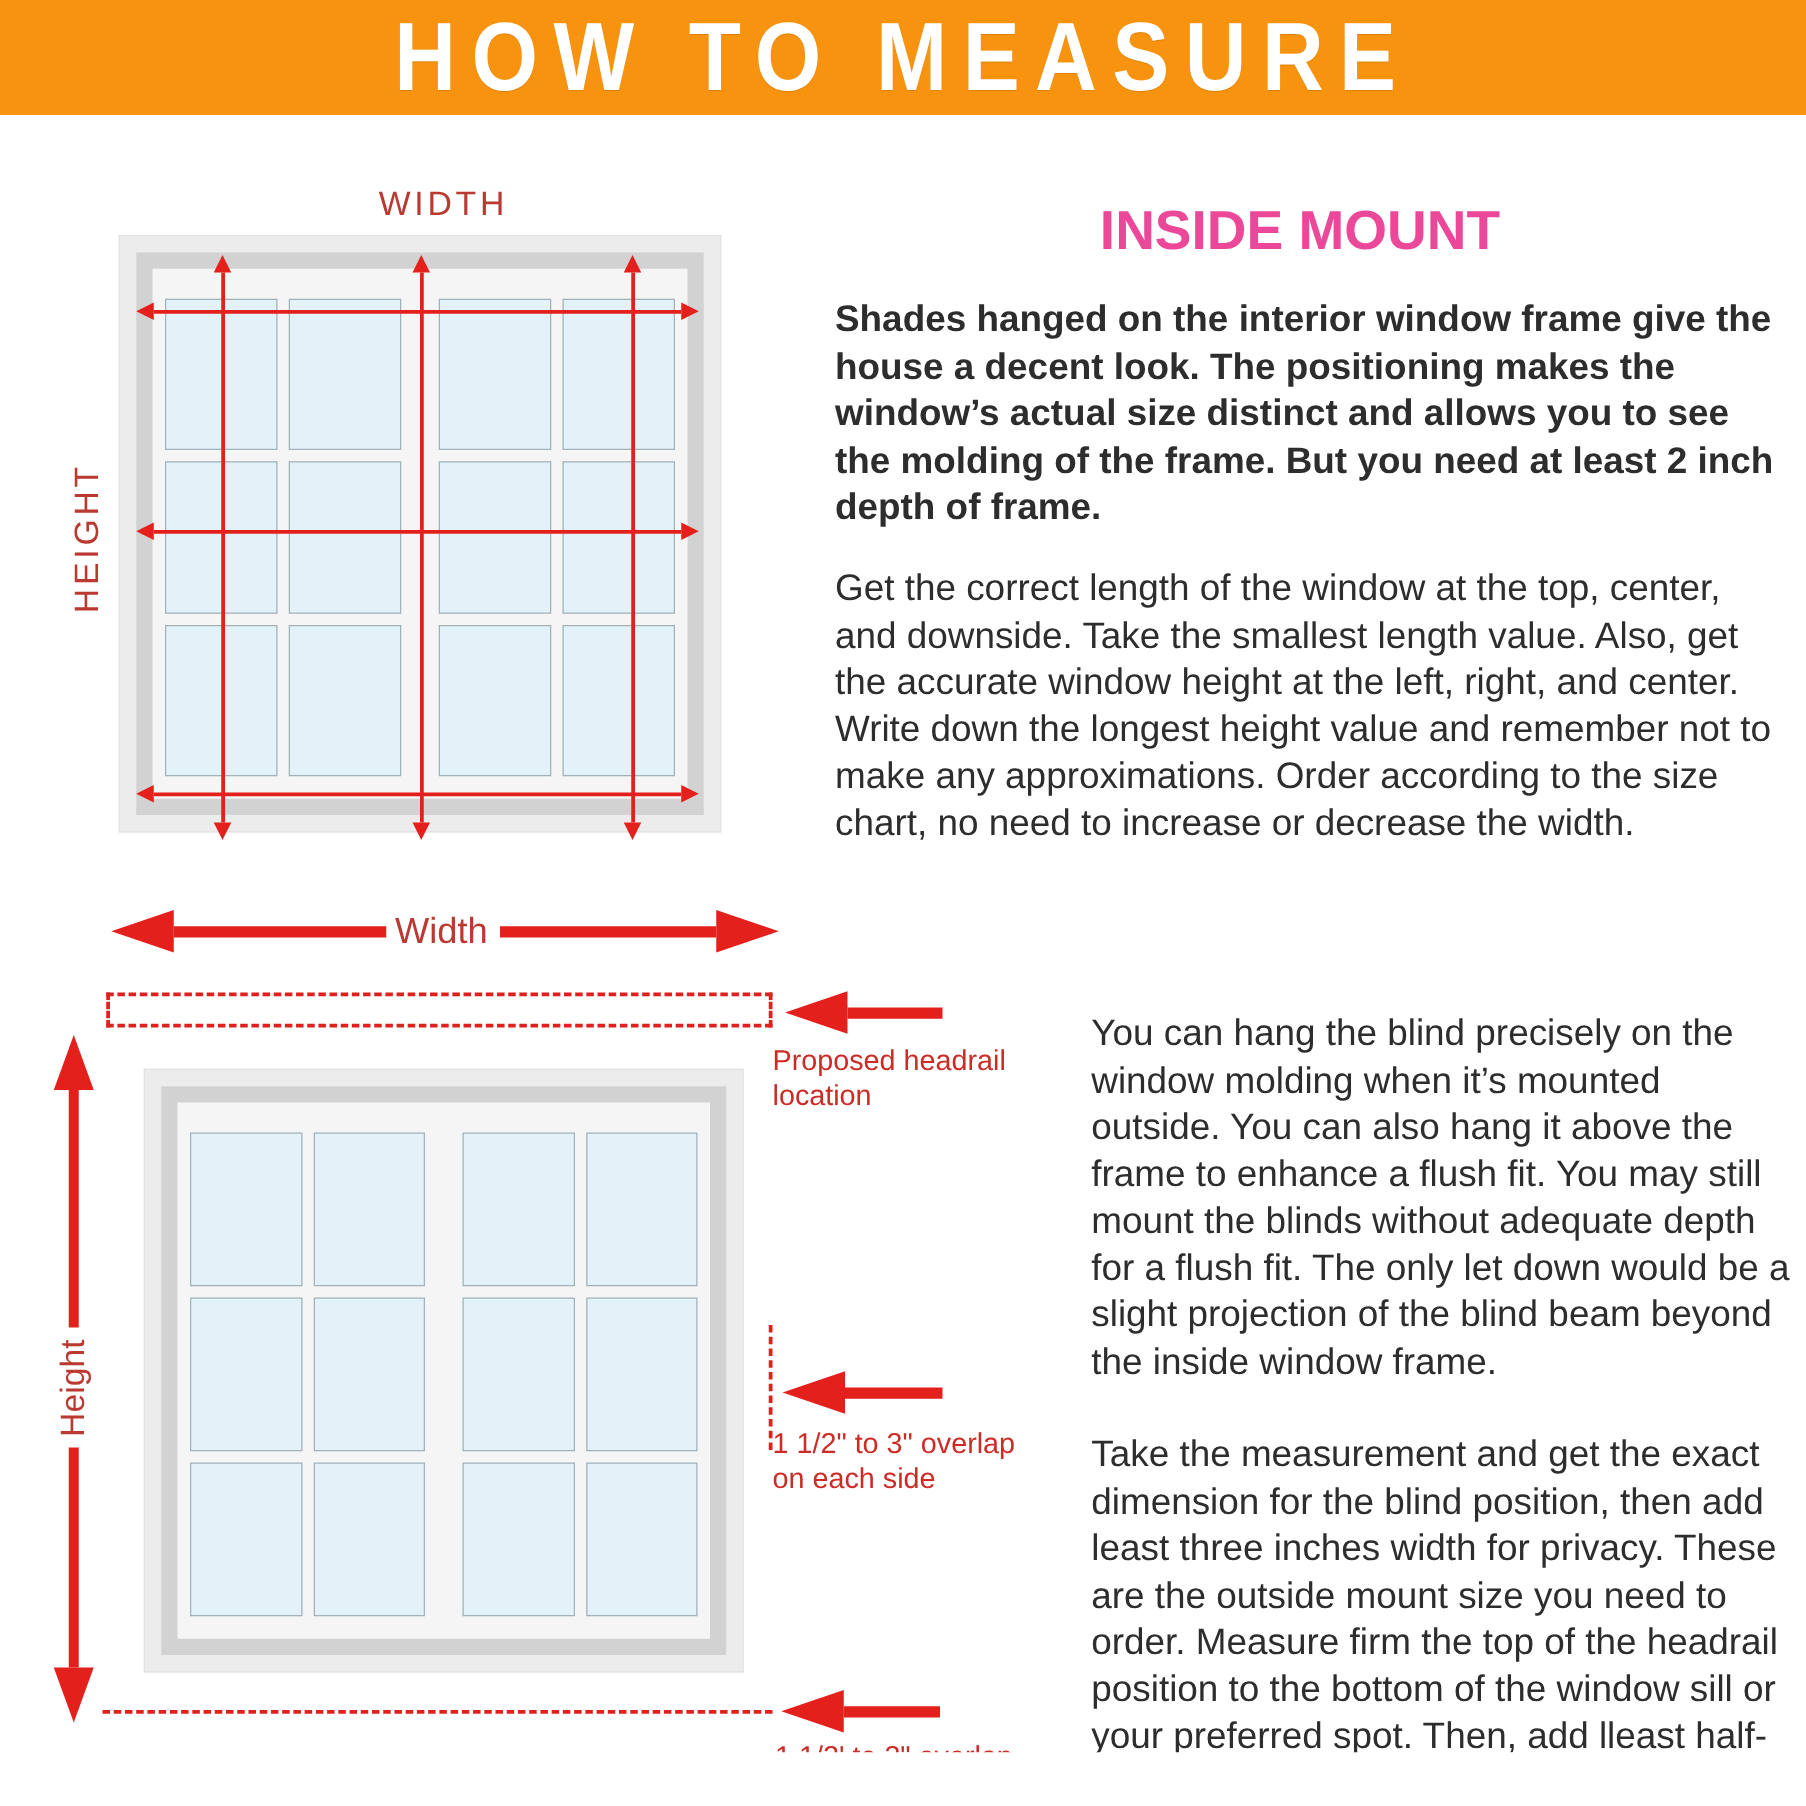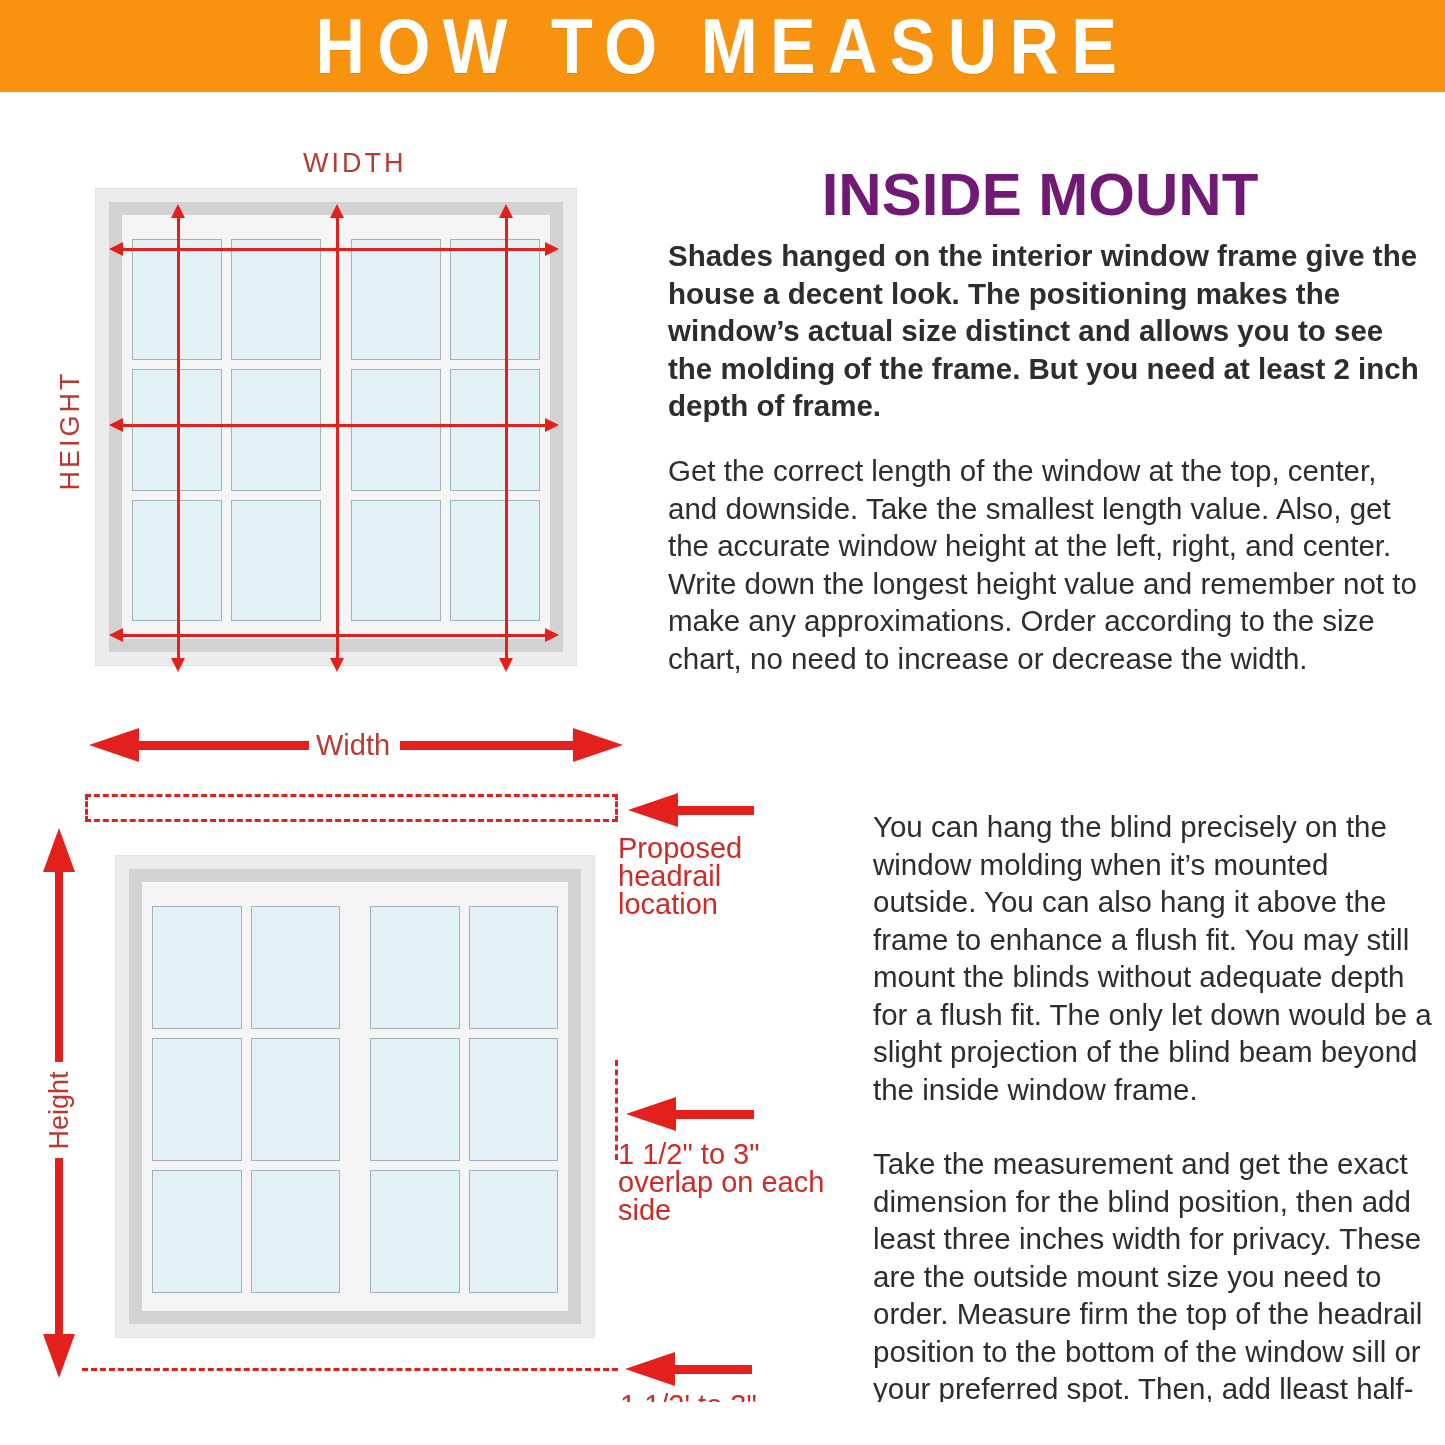--- a/index.html
+++ b/index.html
@@ -12,21 +12,21 @@
   .banner {
     position:absolute; left:0; top:0; width:1445px; height:92px;
     background:#F7930E; display:flex; align-items:center; justify-content:center;
   }
   .banner-title {
     color:#ffffff; font-weight:bold; font-size:72px; letter-spacing:13px;
     transform:scale(0.95,1.08); white-space:nowrap; text-shadow:0 1px 0 rgba(180,100,0,.35);
   }
   
   .mount-heading {
-    position:absolute; color:#701a75; font-weight:bold; font-size:60px;
+    position:absolute; color:#ec4899; font-weight:bold; font-size:44px;
     letter-spacing:0px; white-space:nowrap; transform:translateX(-50%);
   }
   .body-para {
     position:absolute; color:#2D2D2D; font-size:29.5px; line-height:37.5px;
     text-align:left;
   }
   
   .window { position:absolute; background:#ECECEC; border:1px solid #E2E2E2; padding:13px; }
   .win-band { width:100%; height:100%; background:#D2D2D2; padding:13px; }
   .win-sash-area { width:100%; height:100%; background:#F5F5F5; padding:24px 10px 18px 10px; display:flex; }
@@ -53,21 +53,21 @@
   .thickV::before { content:""; position:absolute; top:-44px; left:-12px; width:0; height:0;
     border-left:16px solid transparent; border-right:16px solid transparent; border-bottom:44px solid #E3201B; }
   .thickV::after { content:""; position:absolute; bottom:-44px; left:-12px; width:0; height:0;
     border-left:16px solid transparent; border-right:16px solid transparent; border-top:44px solid #E3201B; }
   
   .dash-rect { position:absolute; border:3px dashed #E0201C; }
   .dash-h { position:absolute; border-top:3px dashed #E0201C; height:0; }
   .dash-v { position:absolute; border-left:3px dashed #E0201C; width:0; }
   
   .dim-label { position:absolute; color:#BA3A32; white-space:nowrap; }
-  .annot { position:absolute; color:#CD2B26; font-size:29px; line-height:28px; }
+  .annot { position:absolute; color:#CD2B26; font-size:23px; line-height:28px; }
   .rot { transform:rotate(-90deg); transform-origin:center center; }
   .label-mask { position:absolute; background:#ffffff; display:flex; align-items:center; justify-content:center; }
 </style>
 </head>
 <body>
 
 <div class="canvas">
 
   <div class="banner">
     <div class="banner-title">HOW TO MEASURE</div>

